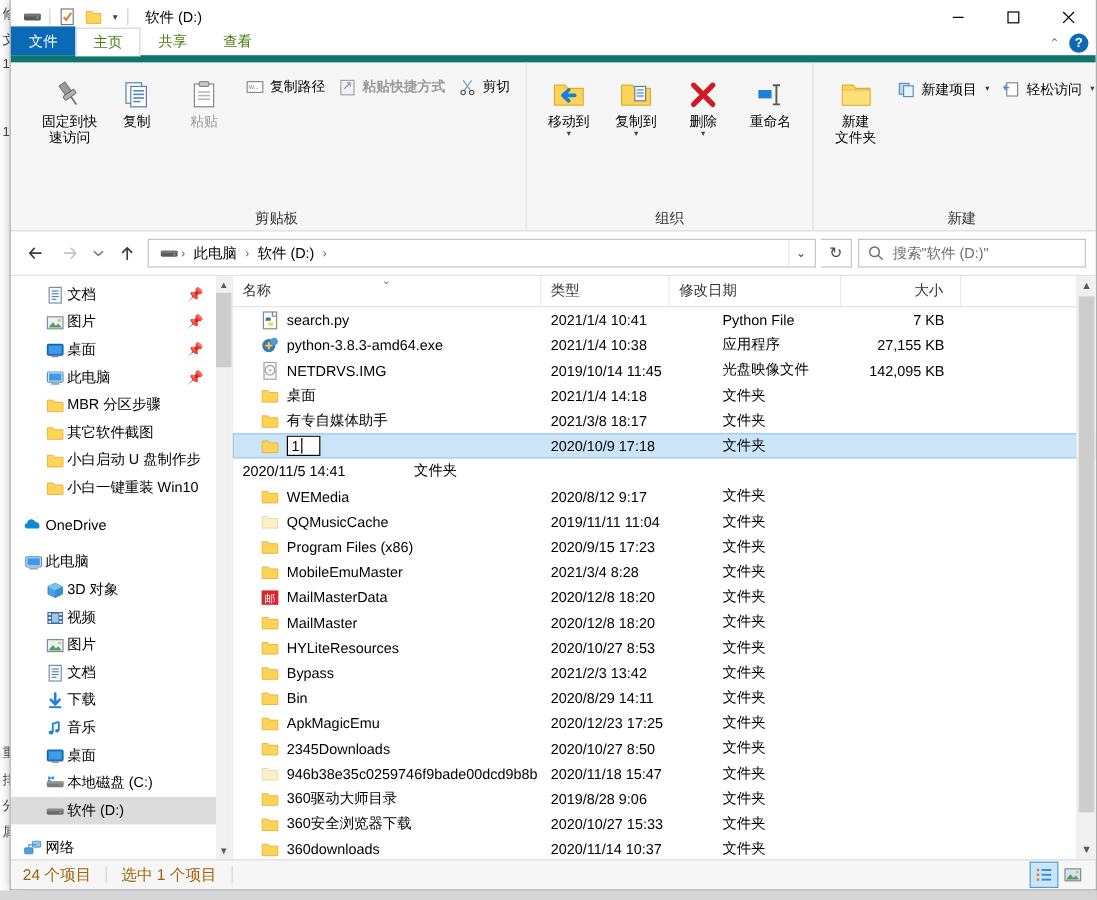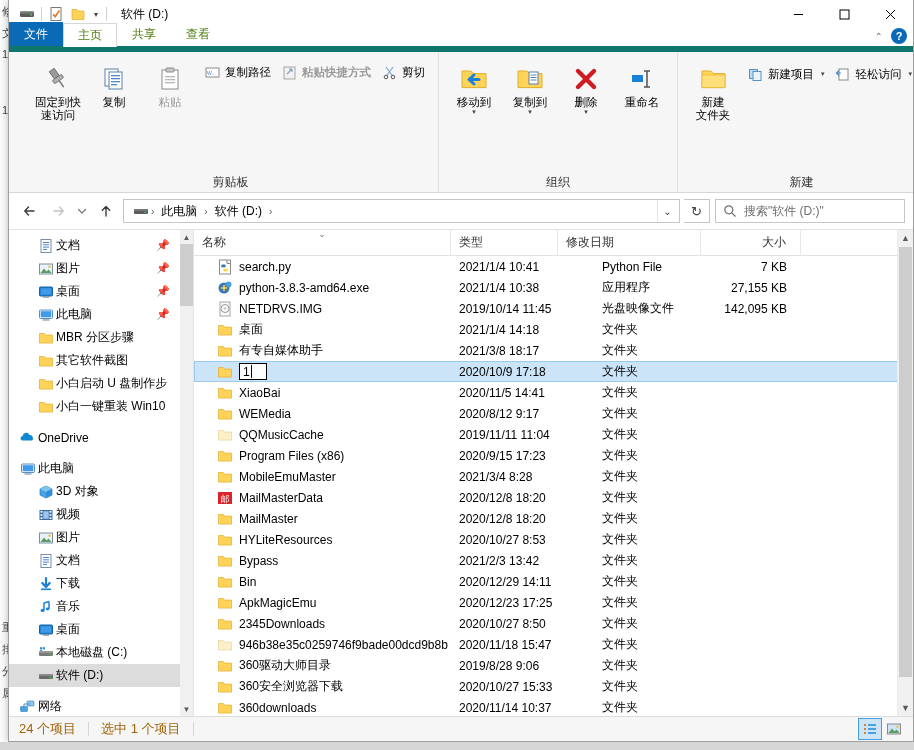--- a/index.html
+++ b/index.html
@@ -904,28 +904,20 @@
                   <path d="M1.5 3.5h4.8l1.2 1.6h7v8H1.5z" fill="#ffd357" stroke="#e0ae2e" stroke-width=".7"></path>
                 </svg>
               </span>
               <span class="renamebox">1<span class="caret-bar"></span></span>
             </div>
             <div class="cell date">2020/10/9 17:18</div>
             <div class="cell type">文件夹</div>
             <div class="cell size"></div>
           </div>
           <div class="row">
-            <div class="cell name">
-              <span class="ficon">
-                <svg width="16" height="16" viewBox="0 0 16 16">
-                  <path d="M1.5 3.5h4.8l1.2 1.6h7v8H1.5z" fill="#ffd357" stroke="#e0ae2e" stroke-width=".7"></path>
-                </svg>
-              </span>
-              <span>XiaoBai</span>
-            </div>
             <div class="cell date">2020/11/5 14:41</div>
             <div class="cell type">文件夹</div>
             <div class="cell size"></div>
           </div>
           <div class="row">
             <div class="cell name">
               <span class="ficon">
                 <svg width="16" height="16" viewBox="0 0 16 16">
                   <path d="M1.5 3.5h4.8l1.2 1.6h7v8H1.5z" fill="#ffd357" stroke="#e0ae2e" stroke-width=".7"></path>
                 </svg>
@@ -1030,21 +1022,21 @@
           </div>
           <div class="row">
             <div class="cell name">
               <span class="ficon">
                 <svg width="16" height="16" viewBox="0 0 16 16">
                   <path d="M1.5 3.5h4.8l1.2 1.6h7v8H1.5z" fill="#ffd357" stroke="#e0ae2e" stroke-width=".7"></path>
                 </svg>
               </span>
               <span>Bin</span>
             </div>
-            <div class="cell date">2020/12/29 14:11</div>
+            <div class="cell date">2020/8/29 14:11</div>
             <div class="cell type">文件夹</div>
             <div class="cell size"></div>
           </div>
           <div class="row">
             <div class="cell name">
               <span class="ficon">
                 <svg width="16" height="16" viewBox="0 0 16 16">
                   <path d="M1.5 3.5h4.8l1.2 1.6h7v8H1.5z" fill="#ffd357" stroke="#e0ae2e" stroke-width=".7"></path>
                 </svg>
               </span>

